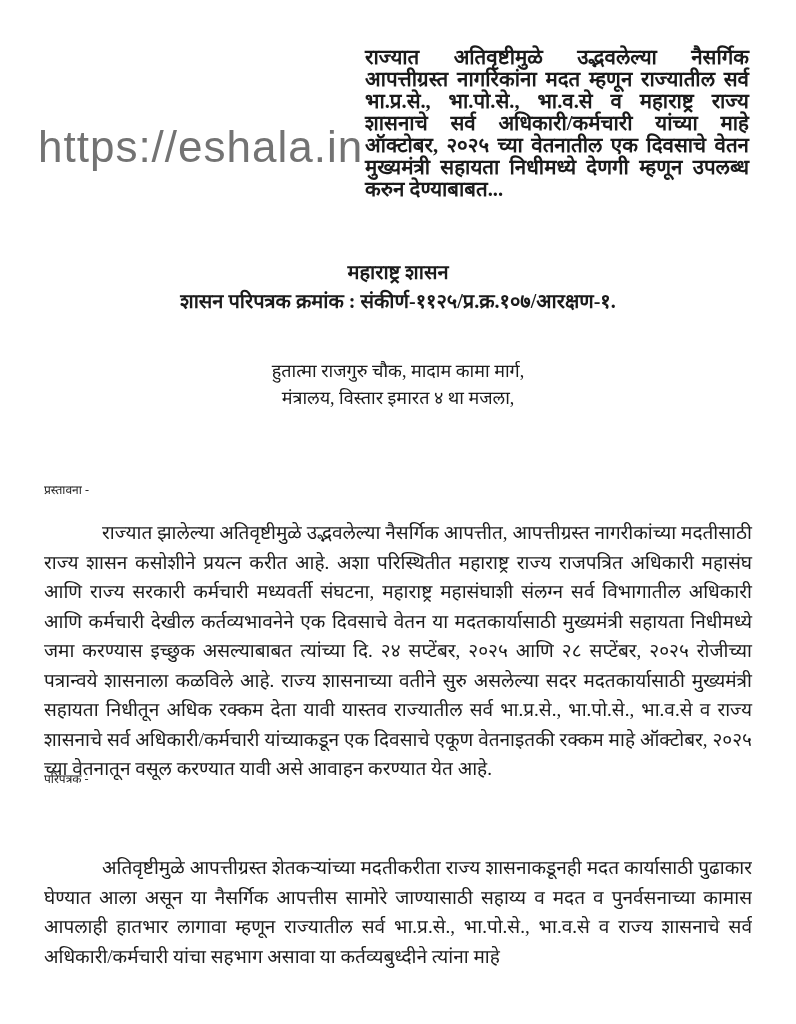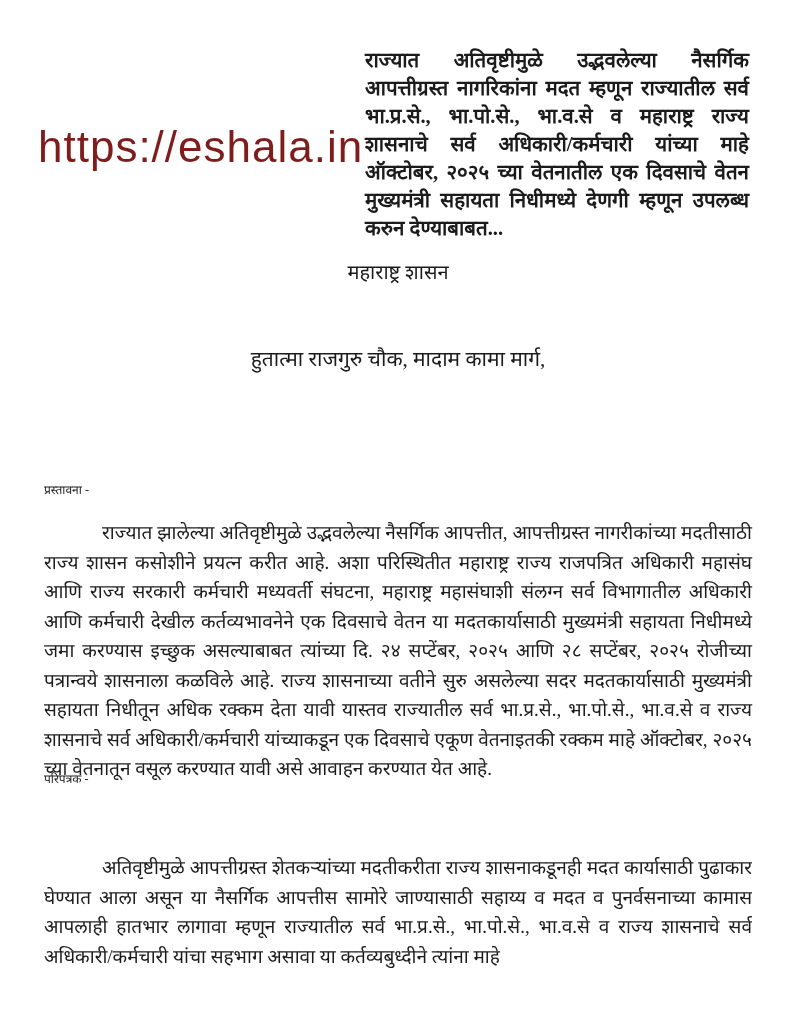--- a/index.html
+++ b/index.html
@@ -26,41 +26,41 @@
     letter-spacing: 1px;
     white-space: nowrap;
   }
   .subject-block {
     position: absolute;
     left: 365px;
     top: 46px;
     width: 384px;
     font-size: 20.5px;
     font-weight: bold;
-    line-height: 28px;
+    line-height: 22px;
     text-align: justify;
     text-justify: inter-word;
   }
   .gov-header {
     position: absolute;
     left: 0;
     top: 258px;
     width: 100%;
     text-align: center;
-    font-weight: normal;
+    font-weight: bold;
     font-size: 20px;
     line-height: 29px;
   }
   .address-block {
     position: absolute;
     left: 0;
-    top: 346px;
+    top: 358px;
     width: 100%;
     text-align: center;
-    font-size: 21px;
+    font-size: 18px;
     line-height: 27px;
     font-weight: normal;
   }
   .section-label {
     position: absolute;
     left: 44px;
     font-size: 12px;
     font-weight: normal;
   }
   .section-label.prastavana { top: 481px; }
@@ -77,30 +77,32 @@
     text-indent: 58px;
   }
   .body-para.para-1 { top: 518px; }
   .body-para.para-2 { top: 853px; height: 122px; overflow: hidden; }
 </style>
 </head>
 <body>
 
 <div class="page">
 
-  <div class="watermark" style="color: #7f1d1d;">https://eshala.in</div>
+  <div class="watermark" style="color: #737373;">https://eshala.in</div>
 
   <div class="subject-block">राज्यात अतिवृष्टीमुळे उद्भवलेल्या नैसर्गिक आपत्तीग्रस्त नागरिकांना मदत म्हणून राज्यातील सर्व भा.प्र.से., भा.पो.से., भा.व.से व महाराष्ट्र राज्य शासनाचे सर्व अधिकारी/कर्मचारी यांच्या माहे ऑक्टोबर, २०२५ च्या वेतनातील एक दिवसाचे वेतन मुख्यमंत्री सहायता निधीमध्ये देणगी म्हणून उपलब्ध करुन देण्याबाबत...</div>
 
   <div class="gov-header">
     <div>महाराष्ट्र शासन</div>
+    <div>शासन परिपत्रक क्रमांक : संकीर्ण-११२५/प्र.क्र.१०७/आरक्षण-१.</div>
   </div>
 
   <div class="address-block">
     <div>हुतात्मा राजगुरु चौक, मादाम कामा मार्ग,</div>
+    <div>मंत्रालय, विस्तार इमारत ४ था मजला,</div>
   </div>
 
   <div class="section-label prastavana">प्रस्तावना -</div>
 
   <p class="body-para para-1">राज्यात झालेल्या अतिवृष्टीमुळे उद्भवलेल्या नैसर्गिक आपत्तीत, आपत्तीग्रस्त नागरीकांच्या मदतीसाठी राज्य शासन कसोशीने प्रयत्न करीत आहे. अशा परिस्थितीत महाराष्ट्र राज्य राजपत्रित अधिकारी महासंघ आणि राज्य सरकारी कर्मचारी मध्यवर्ती संघटना, महाराष्ट्र महासंघाशी संलग्न सर्व विभागातील अधिकारी आणि कर्मचारी देखील कर्तव्यभावनेने एक दिवसाचे वेतन या मदतकार्यासाठी मुख्यमंत्री सहायता निधीमध्ये जमा करण्यास इच्छुक असल्याबाबत त्यांच्या दि. २४ सप्टेंबर, २०२५ आणि २८ सप्टेंबर, २०२५ रोजीच्या पत्रान्वये शासनाला कळविले आहे. राज्य शासनाच्या वतीने सुरु असलेल्या सदर मदतकार्यासाठी मुख्यमंत्री सहायता निधीतून अधिक रक्कम देता यावी यास्तव राज्यातील सर्व भा.प्र.से., भा.पो.से., भा.व.से व राज्य शासनाचे सर्व अधिकारी/कर्मचारी यांच्याकडून एक दिवसाचे एकूण वेतनाइतकी रक्कम माहे ऑक्टोबर, २०२५ च्या वेतनातून वसूल करण्यात यावी असे आवाहन करण्यात येत आहे.</p>
 
   <div class="section-label paripatrak">परिपत्रक -</div>
 
   <p class="body-para para-2">अतिवृष्टीमुळे आपत्तीग्रस्त शेतकऱ्यांच्या मदतीकरीता राज्य शासनाकडूनही मदत कार्यासाठी पुढाकार घेण्यात आला असून या नैसर्गिक आपत्तीस सामोरे जाण्यासाठी सहाय्य व मदत व पुनर्वसनाच्या कामास आपलाही हातभार लागावा म्हणून राज्यातील सर्व भा.प्र.से., भा.पो.से., भा.व.से व राज्य शासनाचे सर्व अधिकारी/कर्मचारी यांचा सहभाग असावा या कर्तव्यबुध्दीने त्यांना माहे</p>
 

